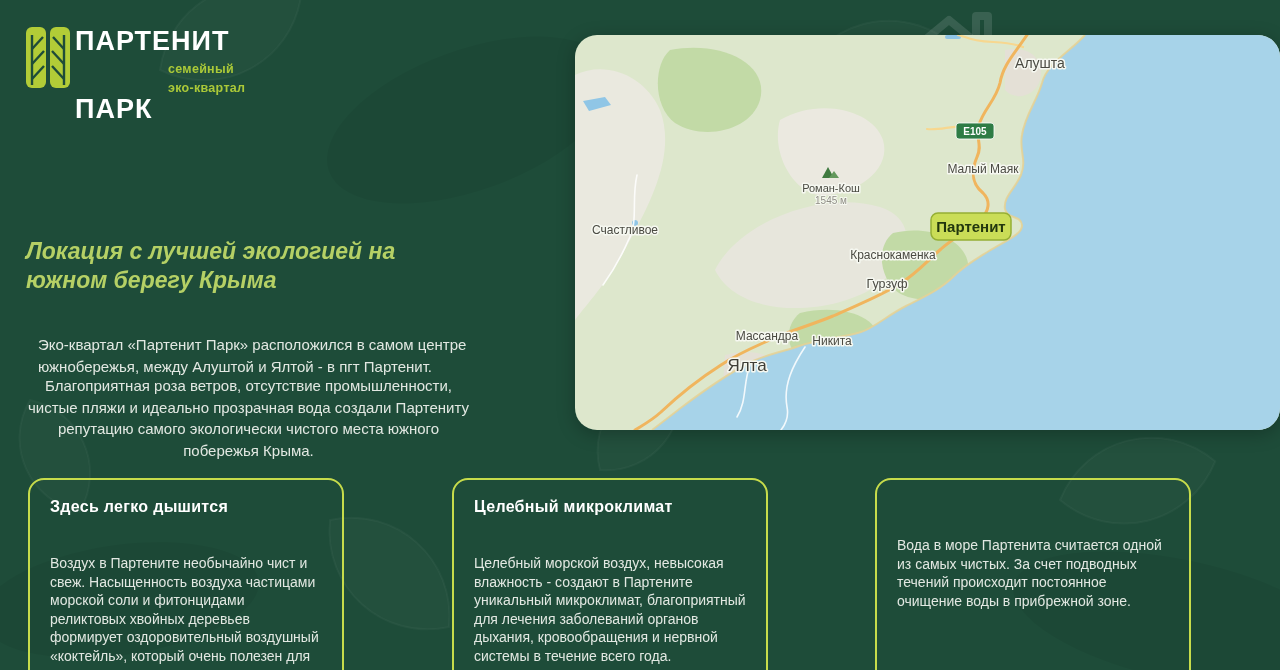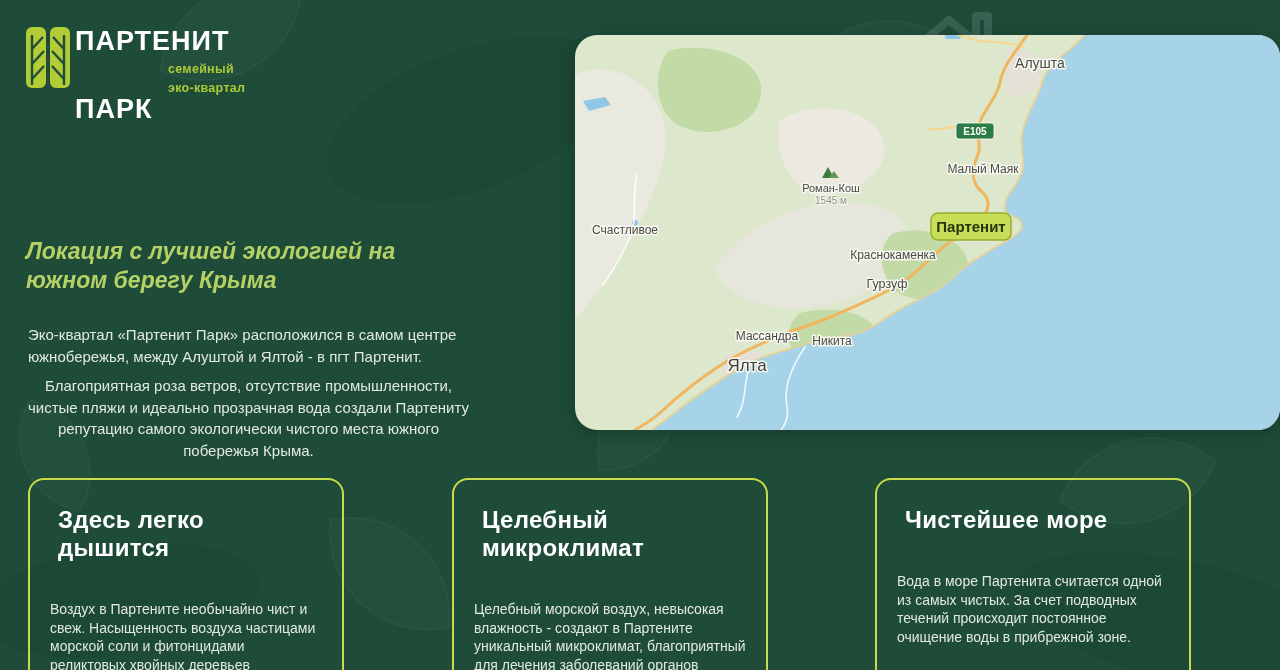--- a/index.html
+++ b/index.html
@@ -39,21 +39,21 @@
     overflow:hidden;box-shadow:0 4px 18px rgba(0,0,0,0.25);}
   #map svg{display:block;}
   .map-label{paint-order:stroke;stroke:#f6f8f1;stroke-width:3px;
     stroke-linejoin:round;fill:#4a4a42;font-family:"Liberation Sans",sans-serif;}
   
   .card{top:478px;width:272px;height:240px;border:2px solid #c7dc4b;
     border-radius:16px;padding:18px 20px 0 20px;}
   #card-0{left:28px;}
   #card-1{left:452px;}
   #card-2{left:875px;}
-  .card-title{color:#ffffff;font-size:24px;font-weight:bold;margin:8px;
+  .card-title{color:#ffffff;font-size:16px;font-weight:bold;margin:0;
     letter-spacing:.3px;}
   .card-body{margin:38px 0 0 0;color:#e2e8e2;font-size:14px;line-height:18.5px;}
 </style>
 </head>
 <body>
 
 <svg id="texture" class="abs" width="1280" height="670" viewBox="0 0 1280 670" aria-hidden="true">
   <g fill="rgba(255,255,255,0.022)" stroke="rgba(255,255,255,0.035)" stroke-width="2">
     <path transform="translate(160,70) rotate(-28)" d="M0,0 C40,-55 120,-55 160,0 C120,55 40,55 0,0 Z"></path>
     <path transform="translate(830,40) rotate(18)" d="M0,0 C40,-55 120,-55 160,0 C120,55 40,55 0,0 Z"></path>
@@ -94,21 +94,21 @@
   <g fill="none" stroke="rgba(255,255,255,0.12)" stroke-width="8" stroke-linejoin="round" stroke-linecap="round">
     <path d="M10,56 L61,14 L112,56"></path>
     <path d="M88,28 L88,10 L100,10 L100,38"></path>
     <path d="M26,46 L26,96 L96,96 L96,46"></path>
   </g>
 </svg>
 <div id="wm-realt" class="abs">REALT</div>
 <div id="wm-sub" class="abs">ВИЖИМОСТЬ</div>
 
 <h1 id="heading" class="abs" style="margin:0;font-style:italic;">Локация с лучшей экологией на южном берегу Крыма</h1>
-<p id="para1" class="abs para" style="margin:2px;">Эко-квартал «Партенит Парк» расположился в самом центре южнобережья, между Алуштой и Ялтой - в пгт Партенит.</p>
+<p id="para1" class="abs para" style="margin:12px;">Эко-квартал «Партенит Парк» расположился в самом центре южнобережья, между Алуштой и Ялтой - в пгт Партенит.</p>
 <p id="para2" class="abs para" style="margin:0;text-align:center;">Благоприятная роза ветров, отсутствие промышленности, чистые пляжи и идеально прозрачная вода создали Партениту репутацию самого экологически чистого места южного побережья Крыма.</p>
 
 <div id="map" class="abs">
   <svg width="705" height="395" viewBox="0 0 705 395" aria-hidden="true">
 
     <rect x="0" y="0" width="705" height="395" fill="#dde7cc"></rect>
 
     <g>
       <path d="M0,40 C30,25 70,40 85,75 C100,115 80,160 55,205 C35,245 15,265 0,285 Z" fill="#eae9df"></path>
       <path d="M140,235 C165,185 250,155 305,172 C345,185 338,228 298,253 C255,280 165,285 140,235 Z" fill="#e7e6dc"></path>
@@ -175,15 +175,14 @@
 
 <div id="card-0" class="abs card">
   <h3 class="card-title">Здесь легко дышится</h3>
   <p class="card-body">Воздух в Партените необычайно чист и свеж. Насыщенность воздуха частицами морской соли и фитонцидами реликтовых хвойных деревьев формирует оздоровительный воздушный «коктейль», который очень полезен для организма.</p>
 </div>
 <div id="card-1" class="abs card">
   <h3 class="card-title">Целебный микроклимат</h3>
   <p class="card-body">Целебный морской воздух, невысокая влажность - создают в Партените уникальный микроклимат, благоприятный для лечения заболеваний органов дыхания, кровообращения и нервной системы в течение всего года.</p>
 </div>
 <div id="card-2" class="abs card">
-  <h3 class="card-title">Чистейшее море</h3>
   <p class="card-body">Вода в море Партенита считается одной из самых чистых. За счет подводных течений происходит постоянное очищение воды в прибрежной зоне.</p>
 </div>
 
 </body></html>

